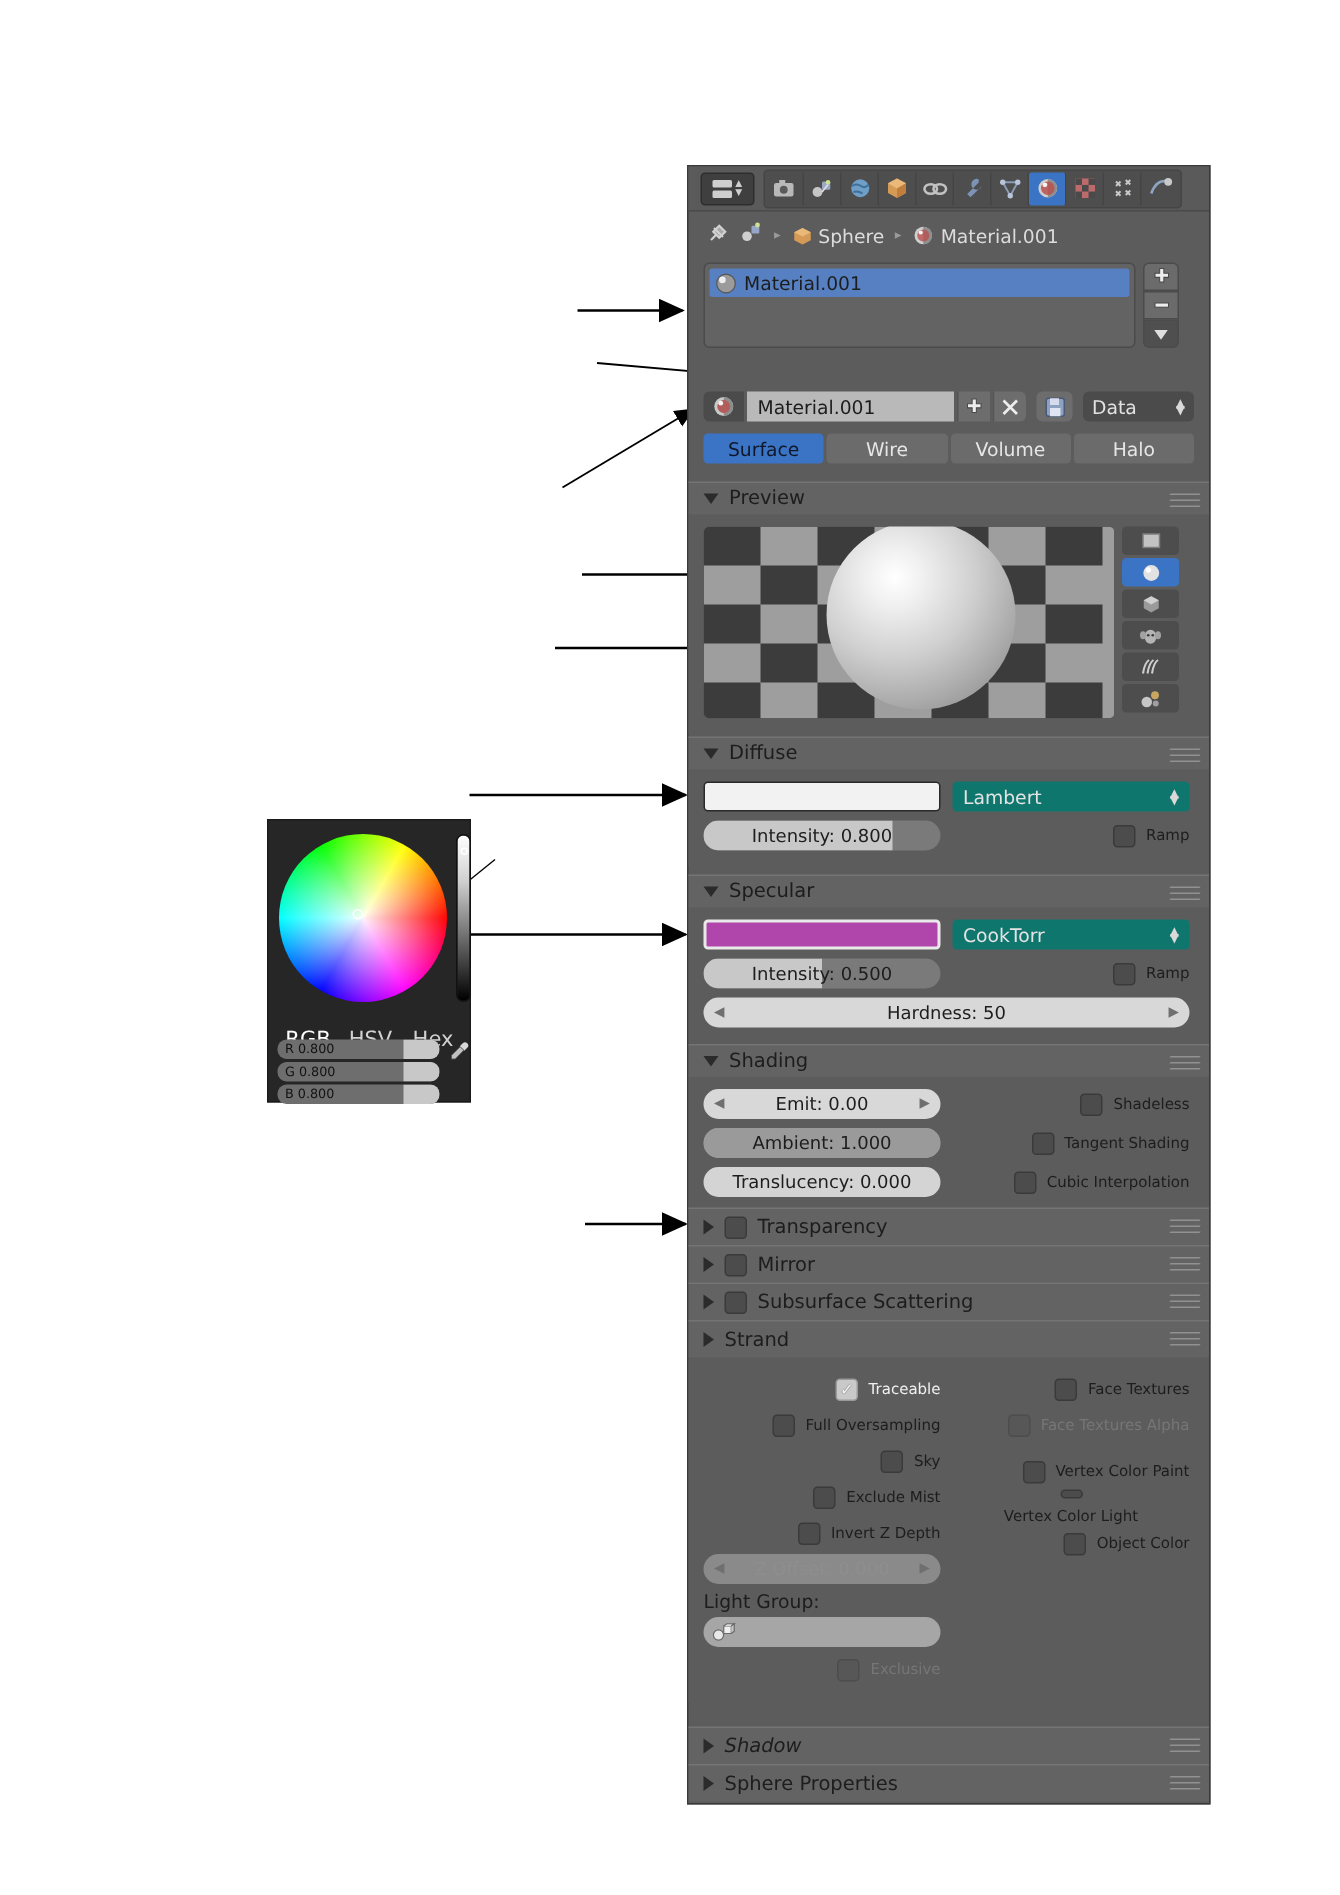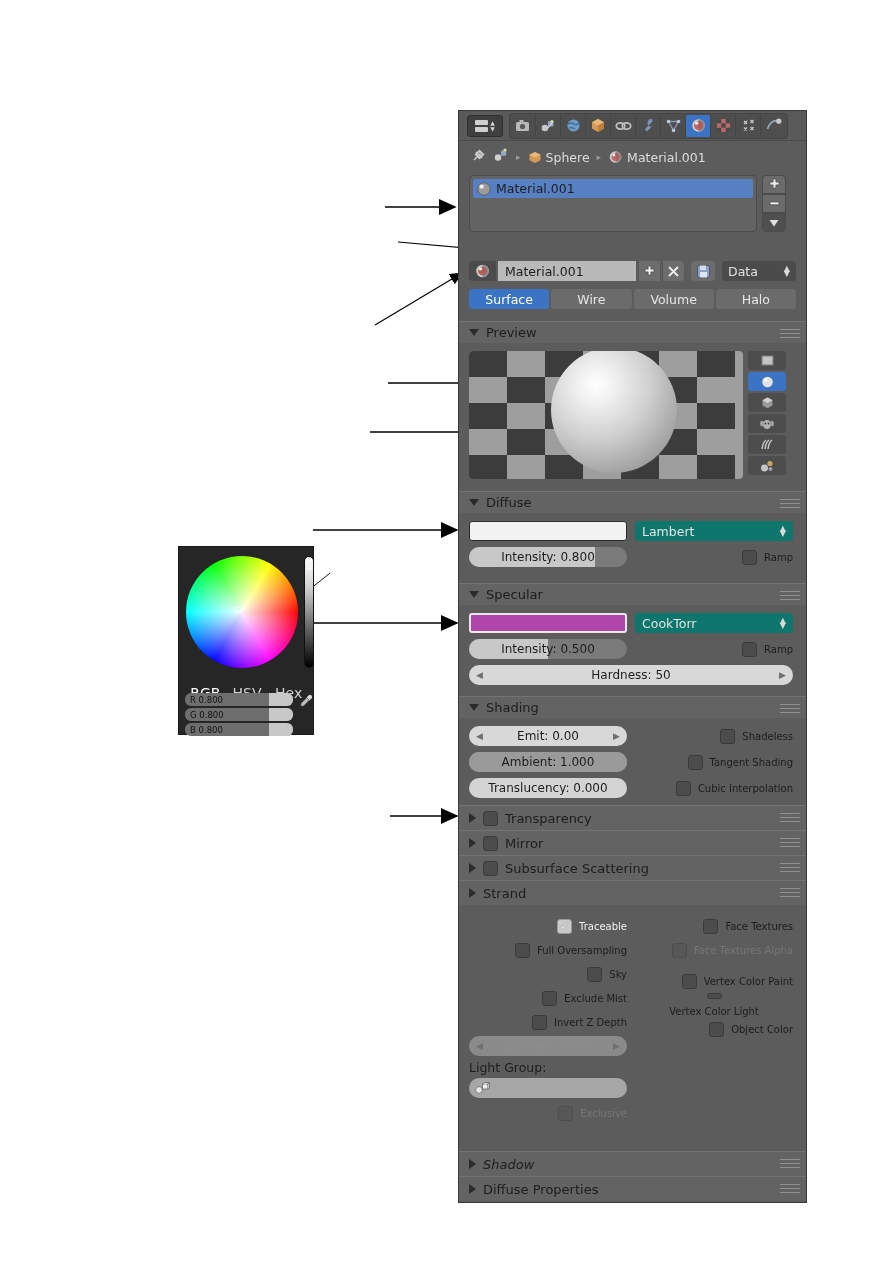--- a/index.html
+++ b/index.html
@@ -91,21 +91,21 @@
     width:74px;height:20px;background:#4b4b4b;border-radius:4px;margin-left:5px;
     display:flex;align-items:center;justify-content:space-between;
     padding:0 6px;box-sizing:border-box;color:#e2e2e2;font-size:12.5px;
   }
   
   .stabs{position:absolute;left:10px;top:178px;width:327px;height:20px;display:flex;gap:2px;}
   .stab{
     flex:1;height:20px;background:#6b6b6b;border-radius:3px;
     display:flex;align-items:center;justify-content:center;color:#e6e6e6;font-size:12.5px;
   }
-  .stab.active{background:#3b74c4;color:#ffffff;}
+  .stab.active{background:#3b74c4;color:#0f172a;}
   
   .pnl-head{
     height:22px;background:#636363;border-top:1px solid #747474;
     display:flex;align-items:center;gap:7px;padding-left:10px;box-sizing:border-box;
     color:#1d1d1d;font-size:13px;position:relative;
   }
   .tri{width:0;height:0;}
   .tri.down{border-left:5px solid transparent;border-right:5px solid transparent;border-top:7px solid #2b2b2b;}
   .tri.right{border-top:5px solid transparent;border-bottom:5px solid transparent;border-left:7px solid #2b2b2b;}
   .grip{position:absolute;right:6px;top:4px;width:20px;height:14px;opacity:.35;}
@@ -763,21 +763,21 @@
       <span class="tri right"></span>
       <span>Shadow</span>
       <span class="grip">
           <i></i>
           <i></i>
           <i></i>
         </span>
     </div>
     <div class="pnl-head" style="height:25px;">
       <span class="tri right"></span>
-      <span>Diffuse Properties</span>
+      <span>Sphere Properties</span>
       <span class="grip">
           <i></i>
           <i></i>
           <i></i>
         </span>
     </div>
   </div>
 
 </div>
 

